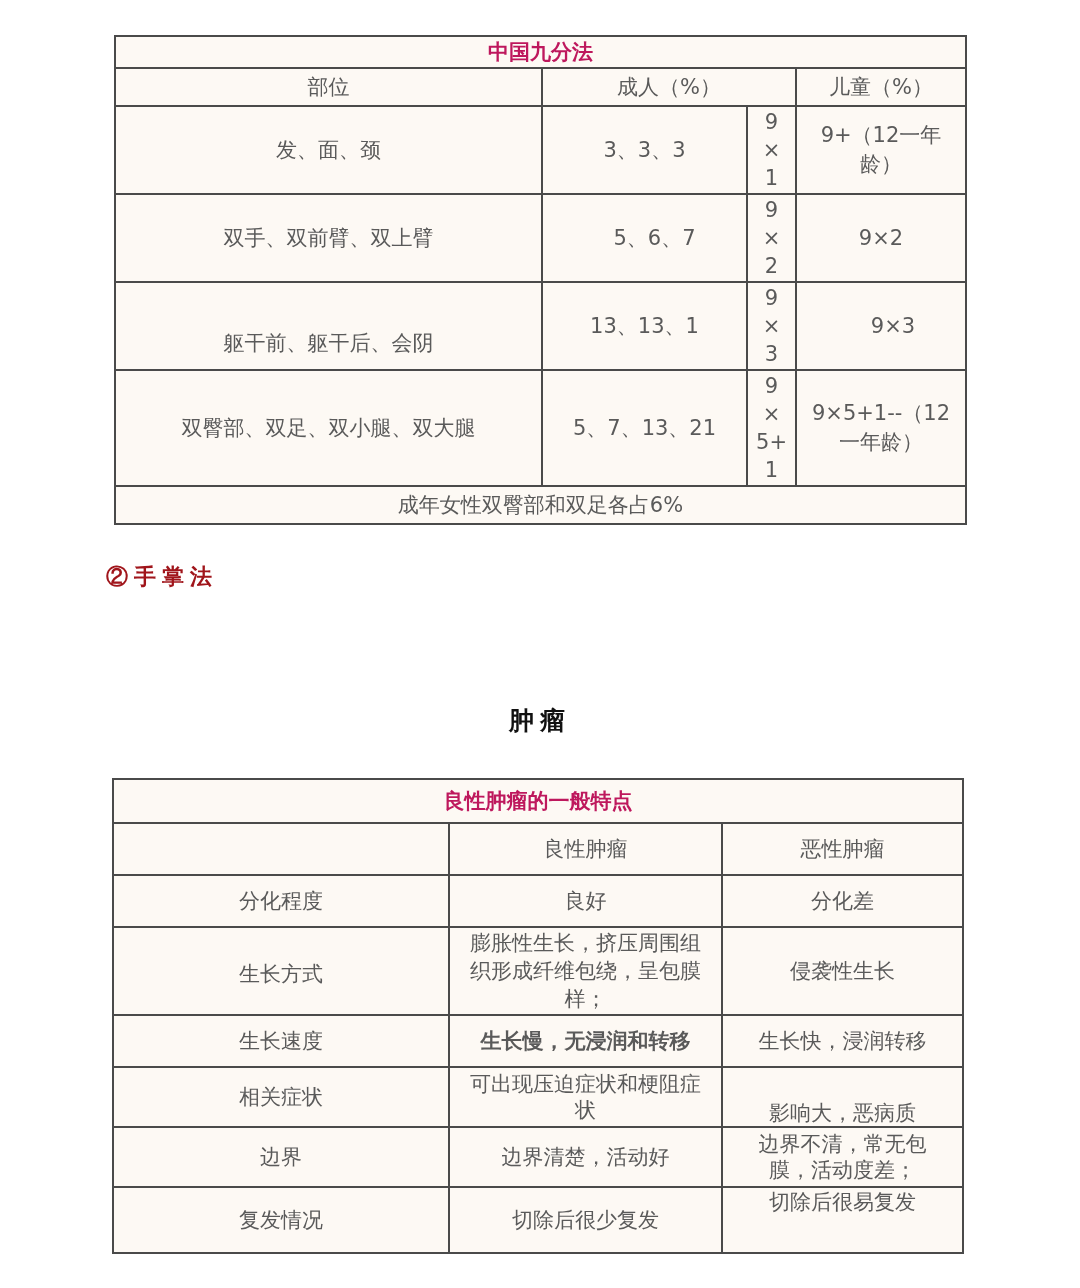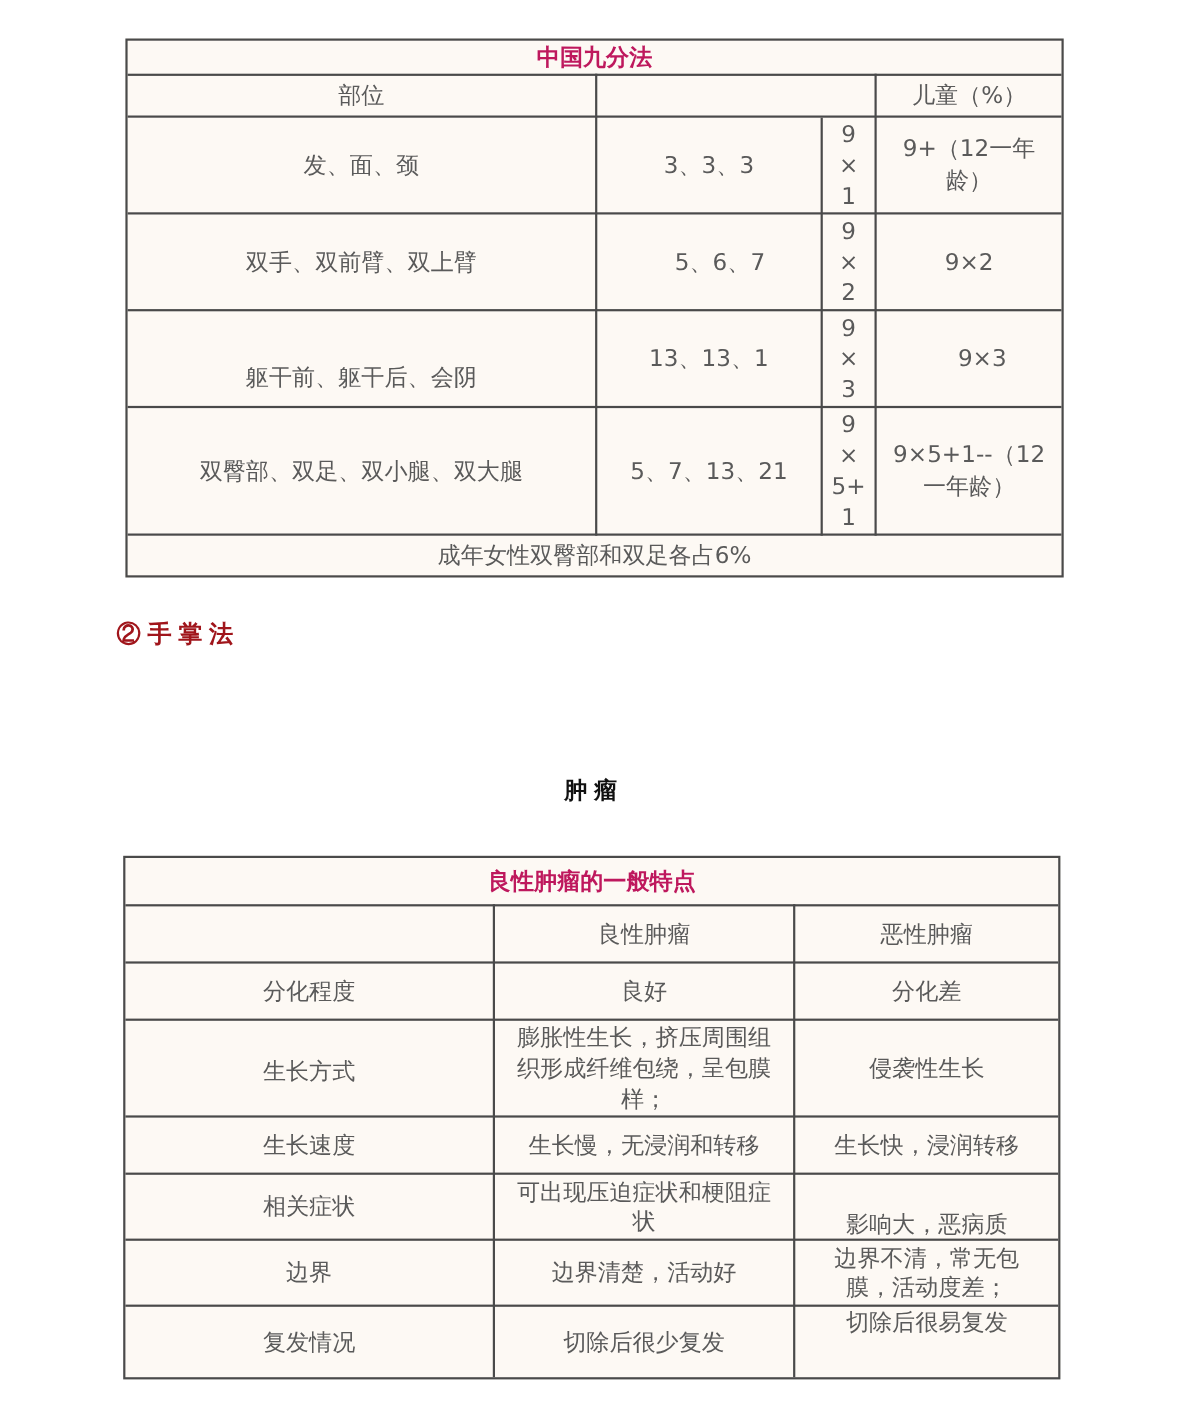--- a/index.html
+++ b/index.html
@@ -8,41 +8,42 @@
   .tbl { position:absolute; background:#fdf9f4; border:2px solid #4a4a4a; box-sizing:border-box; }
   .cell { position:absolute; box-sizing:border-box; display:flex; align-items:center; justify-content:center;
           text-align:center; font-size:21px; line-height:29px; color:#5a5a5a; }
   .hl { position:absolute; height:2px; background:#4a4a4a; }
   .vl { position:absolute; width:2px; background:#4a4a4a; }
   .title { color:#be185d; font-weight:bold; }
   .heading-red { position:absolute; left:106px; top:562px; font-family:"DejaVu Serif","Liberation Serif",serif;
                  font-weight:bold; color:#a0151b; font-size:22px; letter-spacing:6px; }
   .heading-center { position:absolute; left:0; width:1080px; top:704px; text-align:center;
                     font-family:"DejaVu Serif","Liberation Serif",serif; font-weight:bold; color:#111;
-                    font-size:21px; letter-spacing:6px; }
+                    font-size:25px; letter-spacing:6px; }
   .stack { flex-direction:column; line-height:28px; }
 </style>
 </head>
 <body>
 
 <div class="tbl" style="left:114px; top:35px; width:853px; height:490px;">
 
   <div class="hl" style="left:0; top:30px; width:849px;"></div>
   <div class="hl" style="left:0; top:68px; width:849px;"></div>
   <div class="hl" style="left:0; top:156px; width:849px;"></div>
   <div class="hl" style="left:0; top:244px; width:849px;"></div>
   <div class="hl" style="left:0; top:332px; width:849px;"></div>
   <div class="hl" style="left:0; top:448px; width:849px;"></div>
 
   <div class="vl" style="left:425px; top:30px; height:420px;"></div>
   <div class="vl" style="left:630px; top:70px; height:380px;"></div>
   <div class="vl" style="left:679px; top:30px; height:420px;"></div>
 
   <div class="cell title" style="left:0; top:0; width:849px; height:30px;">中国九分法</div>
   <div class="cell" style="left:0; top:32px; width:425px; height:36px;">部位</div>
+  <div class="cell" style="left:427px; top:32px; width:252px; height:36px;">成人（%）</div>
   <div class="cell" style="left:681px; top:32px; width:168px; height:36px;">儿童（%）</div>
 
   <div class="cell" style="left:0; top:70px; width:425px; height:86px;">发、面、颈</div>
   <div class="cell" style="left:427px; top:70px; width:203px; height:86px;">3、3、3</div>
   <div class="cell stack" style="left:632px; top:70px; width:47px; height:86px;">
     <span>9</span>
     <span>×</span>
     <span>1</span>
   </div>
   <div class="cell" style="left:681px; top:70px; width:168px; height:86px; padding:0 14px;">9+（12一年龄）</div>
@@ -103,21 +104,21 @@
 
   <div class="cell" style="left:0; top:96px; width:334px; height:50px;">分化程度</div>
   <div class="cell" style="left:336px; top:96px; width:271px; height:50px;">良好</div>
   <div class="cell" style="left:609px; top:96px; width:239px; height:50px;">分化差</div>
 
   <div class="cell" style="left:0; top:148px; width:334px; height:93px;border-radius:22px;">生长方式</div>
   <div class="cell" style="left:336px; top:148px; width:271px; height:86px; padding:0 14px; line-height:28px;">膨胀性生长，挤压周围组织形成纤维包绕，呈包膜样；</div>
   <div class="cell" style="left:609px; top:148px; width:239px; height:86px;">侵袭性生长</div>
 
   <div class="cell" style="left:0; top:236px; width:334px; height:50px;">生长速度</div>
-  <div class="cell" style="left:336px; top:236px; width:271px; height:50px;">生长慢，无浸润和转移</div>
+  <div class="cell" style="left:336px; top:236px; width:271px; height:50px;font-weight:bold;">生长慢，无浸润和转移</div>
   <div class="cell" style="left:609px; top:236px; width:239px; height:50px;">生长快，浸润转移</div>
 
   <div class="cell" style="left:0; top:288px; width:334px; height:58px;">相关症状</div>
   <div class="cell" style="left:336px; top:288px; width:271px; height:58px; padding:0 14px; line-height:26px;border-radius:10px;">可出现压迫症状和梗阻症状</div>
   <div class="cell" style="left:609px; top:304px; width:239px; height:58px;">影响大，恶病质</div>
 
   <div class="cell" style="left:0; top:348px; width:334px; height:58px;">边界</div>
   <div class="cell" style="left:336px; top:348px; width:271px; height:58px;">边界清楚，活动好</div>
   <div class="cell" style="left:609px; top:348px; width:239px; height:58px; padding:16px 18px; line-height:26px;">边界不清，常无包膜，活动度差；</div>
 

